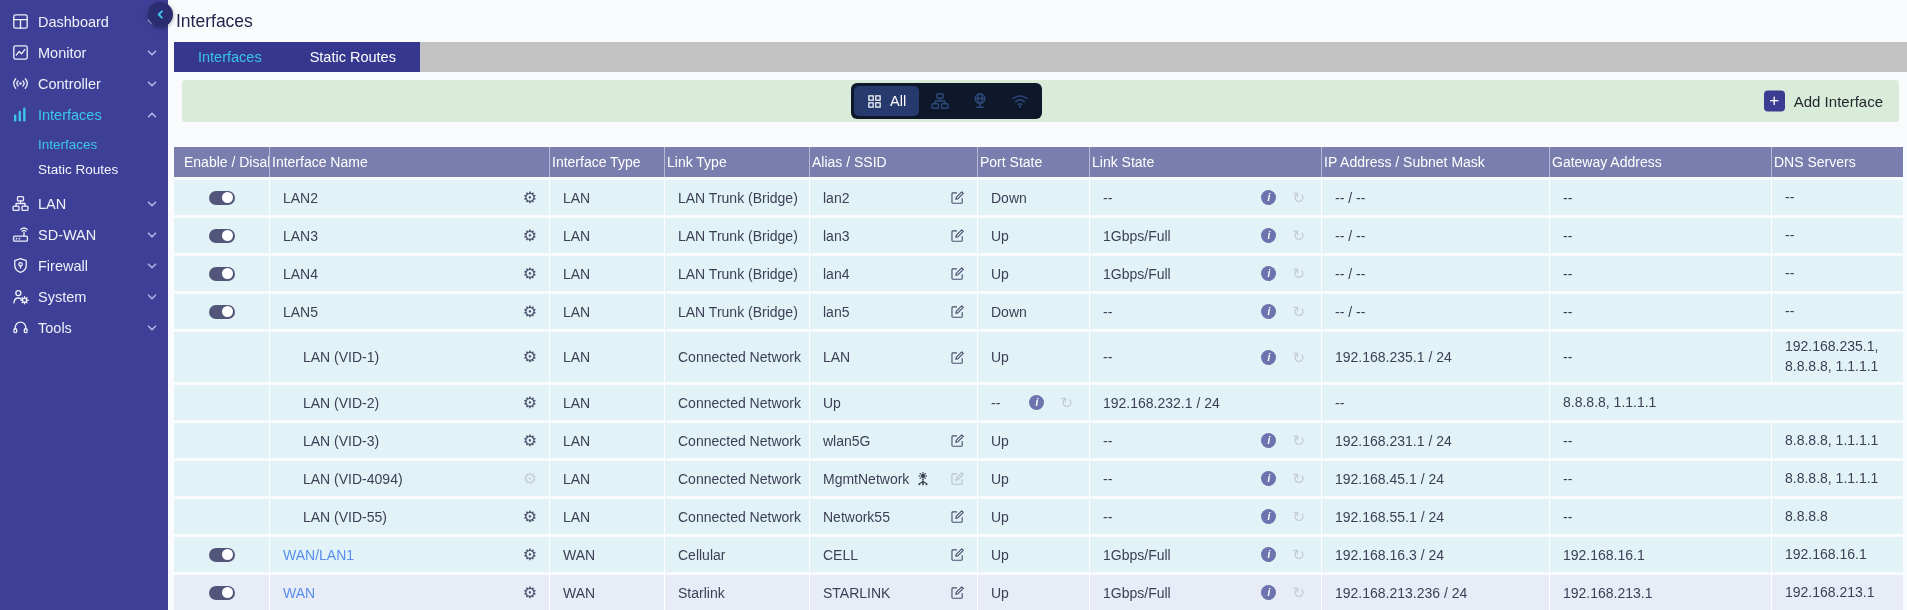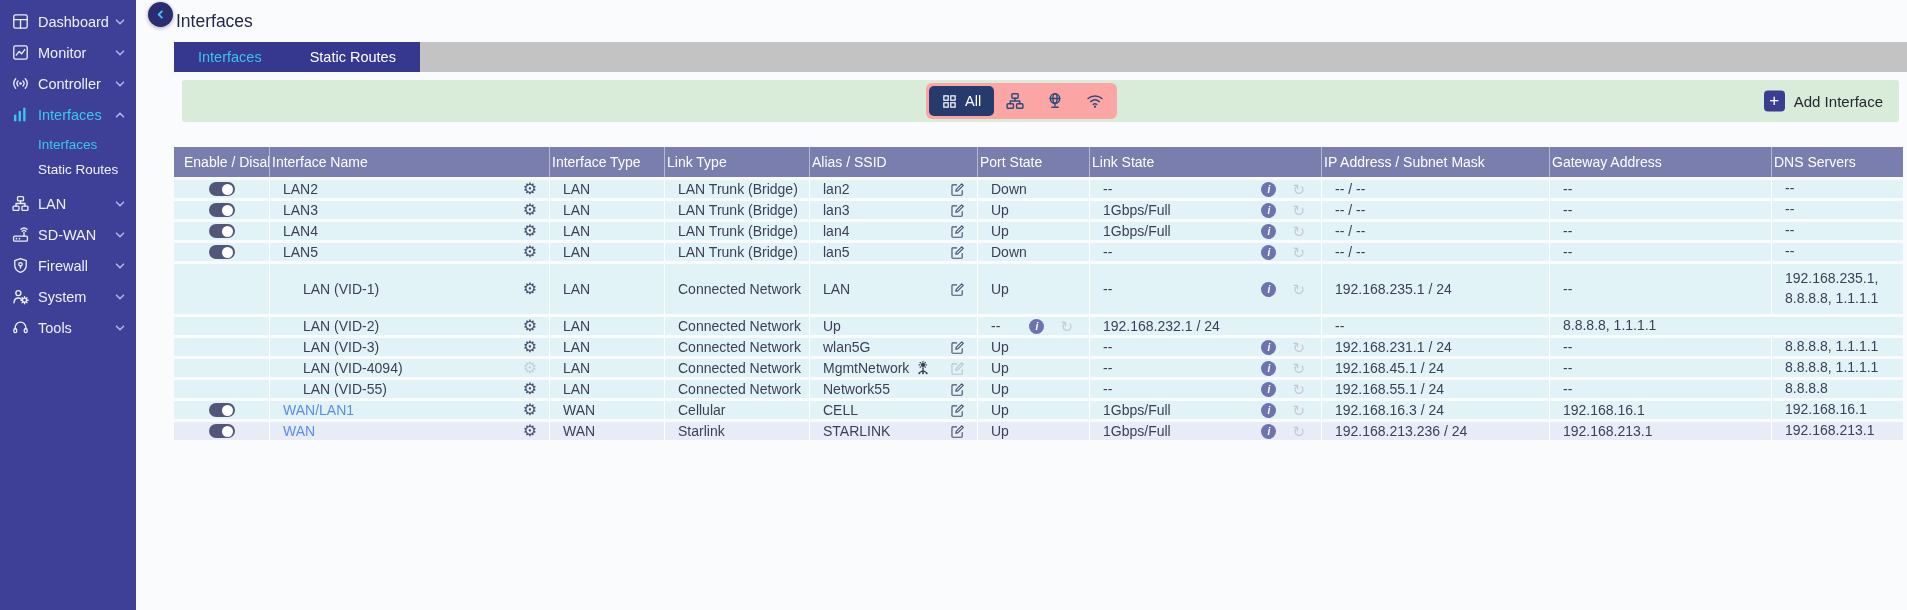--- a/index.html
+++ b/index.html
@@ -6,21 +6,21 @@
   html, body { width: 1907px; height: 610px; overflow: hidden; }
   body {
     font-family: "Liberation Sans", sans-serif;
     background: #fafbfd;
     color: #3c3f55;
     position: relative;
   }
 
   
   .sidebar {
-    position: absolute; left: 0; top: 0; bottom: 0; width: 136px;
+    position: absolute; left: 0; top: 0; bottom: 0; width: 168px;
     background: #3e3f96; z-index: 4; padding-top: 6px;
   }
   .side-item {
     height: 31px; display: flex; align-items: center;
     padding: 0 10px 0 12px; color: #eef0fb; font-size: 14.5px;
     cursor: pointer; position: relative;
   }
   .side-item .s-icon { width: 17px; height: 17px; margin-right: 9px; flex: 0 0 17px; display: flex; }
   .side-item .s-icon svg { width: 100%; height: 100%; stroke: currentColor; fill: none; stroke-width: 1.25; stroke-linecap: round; stroke-linejoin: round; }
   .side-item svg .f { fill: currentColor; stroke: none; }
@@ -55,22 +55,22 @@
     padding: 0 24px; display: flex; align-items: center;
     font-size: 14.5px; color: #ffffff; cursor: pointer;
   }
   .tab.active { color: #3ac3ea; }
 
   .toolbar {
     height: 42px; margin: 8px 8px 0 8px; background: #d8ecd9;
     border-radius: 3px; position: relative;
   }
   .segmented {
-    position: absolute; left: 744px; top: 50%; transform: translateY(-50%);
-    background: #fca5a5; border-radius: 6px; padding: 3px;
+    position: absolute; left: 669px; top: 50%; transform: translateY(-50%);
+    background: #0f172a; border-radius: 6px; padding: 3px;
     display: flex; align-items: center; gap: 2px;
   }
   .seg-all {
     background: #263a6e; color: #fff; border-radius: 5px; height: 30px;
     padding: 0 13px; display: flex; align-items: center; gap: 8px;
     font-size: 14.5px; cursor: pointer;
   }
   .seg-all svg { width: 15px; height: 15px; stroke: #fff; fill: none; stroke-width: 1.3; }
   .seg-btn { width: 38px; height: 30px; display: flex; align-items: center; justify-content: center; cursor: pointer; }
   .seg-btn svg { width: 18px; height: 18px; stroke: #2e4a7b; fill: none; stroke-width: 1.3; stroke-linecap: round; stroke-linejoin: round; }
@@ -93,21 +93,21 @@
     grid-template-columns: 95px 280px 115px 145px 168px 112px 232px 228px 222px 132px;
   }
   .thead { background: #7a7eae; height: 30px; margin-bottom: 2px; }
   .th {
     color: #fff; font-size: 14px; display: flex; align-items: center;
     padding-left: 2px; border-left: 1px solid rgba(255,255,255,.45);
     overflow: hidden; white-space: nowrap;
   }
   .th:first-child { border-left: none; padding-left: 10px; }
 
-  .tr { background: #e1f3f7; height: 18px; margin-top: 3px; }
+  .tr { background: #e1f3f7; height: 35px; margin-top: 3px; }
   .tr.tall { height: 50px; }
   .tr.highlight { background: #e7ecf7; }
   .td {
     display: flex; align-items: center; padding-left: 13px;
     border-left: 1px solid #ffffff; font-size: 14px; color: #3c3f55;
     overflow: hidden;
   }
   .td:first-child { border-left: none; justify-content: center; padding-left: 0; }
 
   .toggle { width: 26px; height: 14px; border-radius: 8px; background: #53567b; position: relative; cursor: pointer; }

